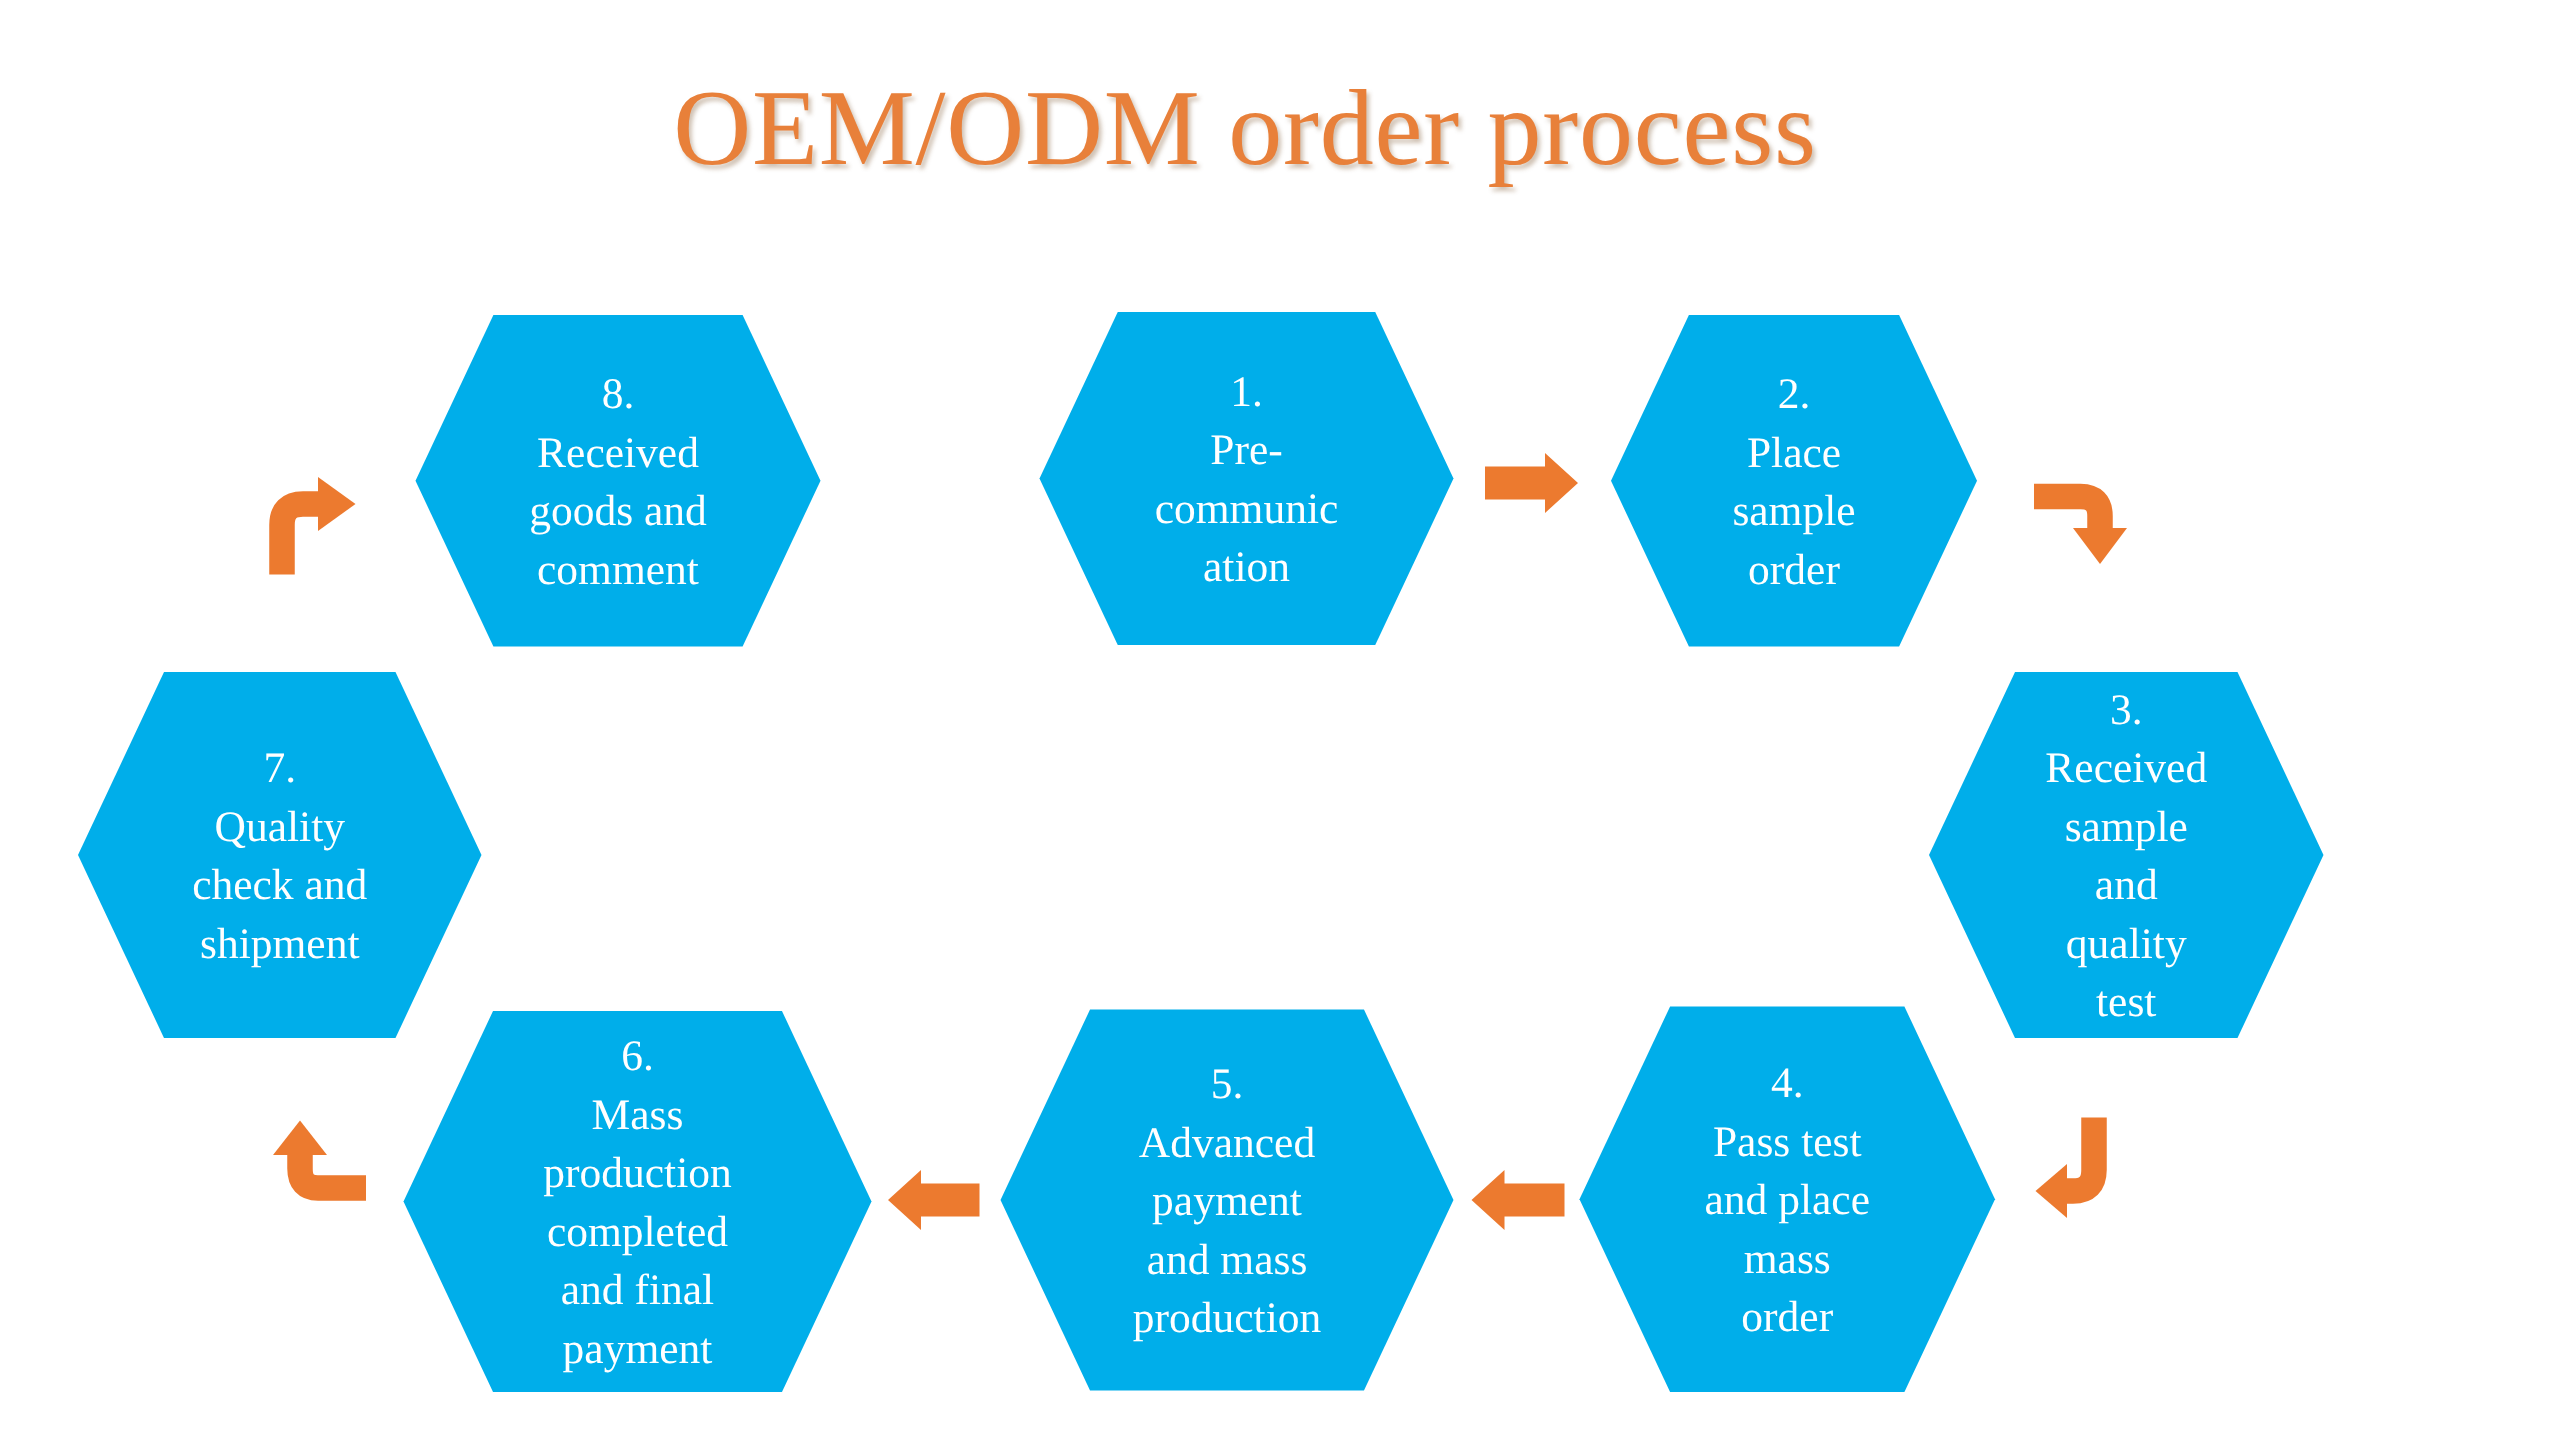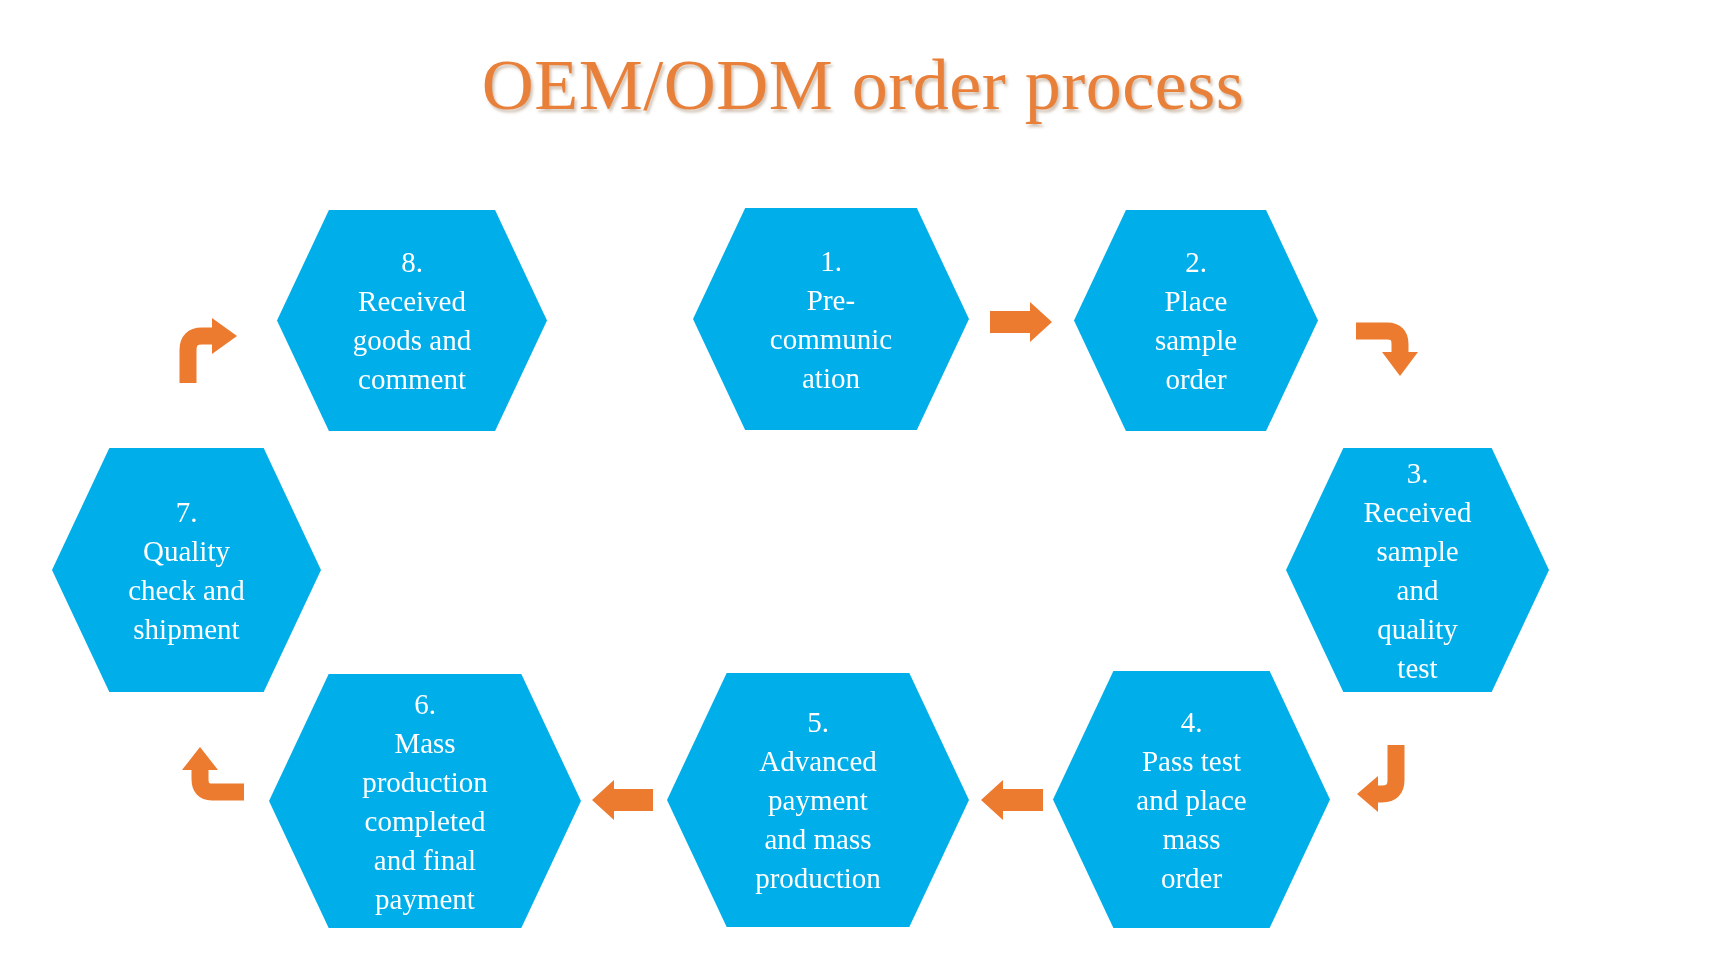--- a/index.html
+++ b/index.html
@@ -2,21 +2,20 @@
 <html><head>
 <meta charset="utf-8">
 <style>
   html, body { margin:0; padding:0; background:#ffffff; }
   body { width:1710px; height:960px; position:relative; overflow:hidden; font-family:"Liberation Serif", "DejaVu Serif", serif; }
   #title {
     position:absolute; left:0; width:1660px; top:40px; text-align:center;
     font-size:72px; line-height:90px; color:#e8803a;
     text-shadow: 2px 3px 3px rgba(120,80,40,0.35);
     letter-spacing:0.5px;
-    margin-left:33px;
   }
   svg#diagram { position:absolute; left:0; top:0; }
   .hex { fill:#00aeea; }
   .arrow { fill:#ec7a2f; }
   .hex-text { fill:#ffffff; font-family:"Liberation Serif", "DejaVu Serif", serif; font-size:29px; text-anchor:middle; }
 </style>
 </head>
 <body>
 
 <div id="title">OEM/ODM order process</div>

